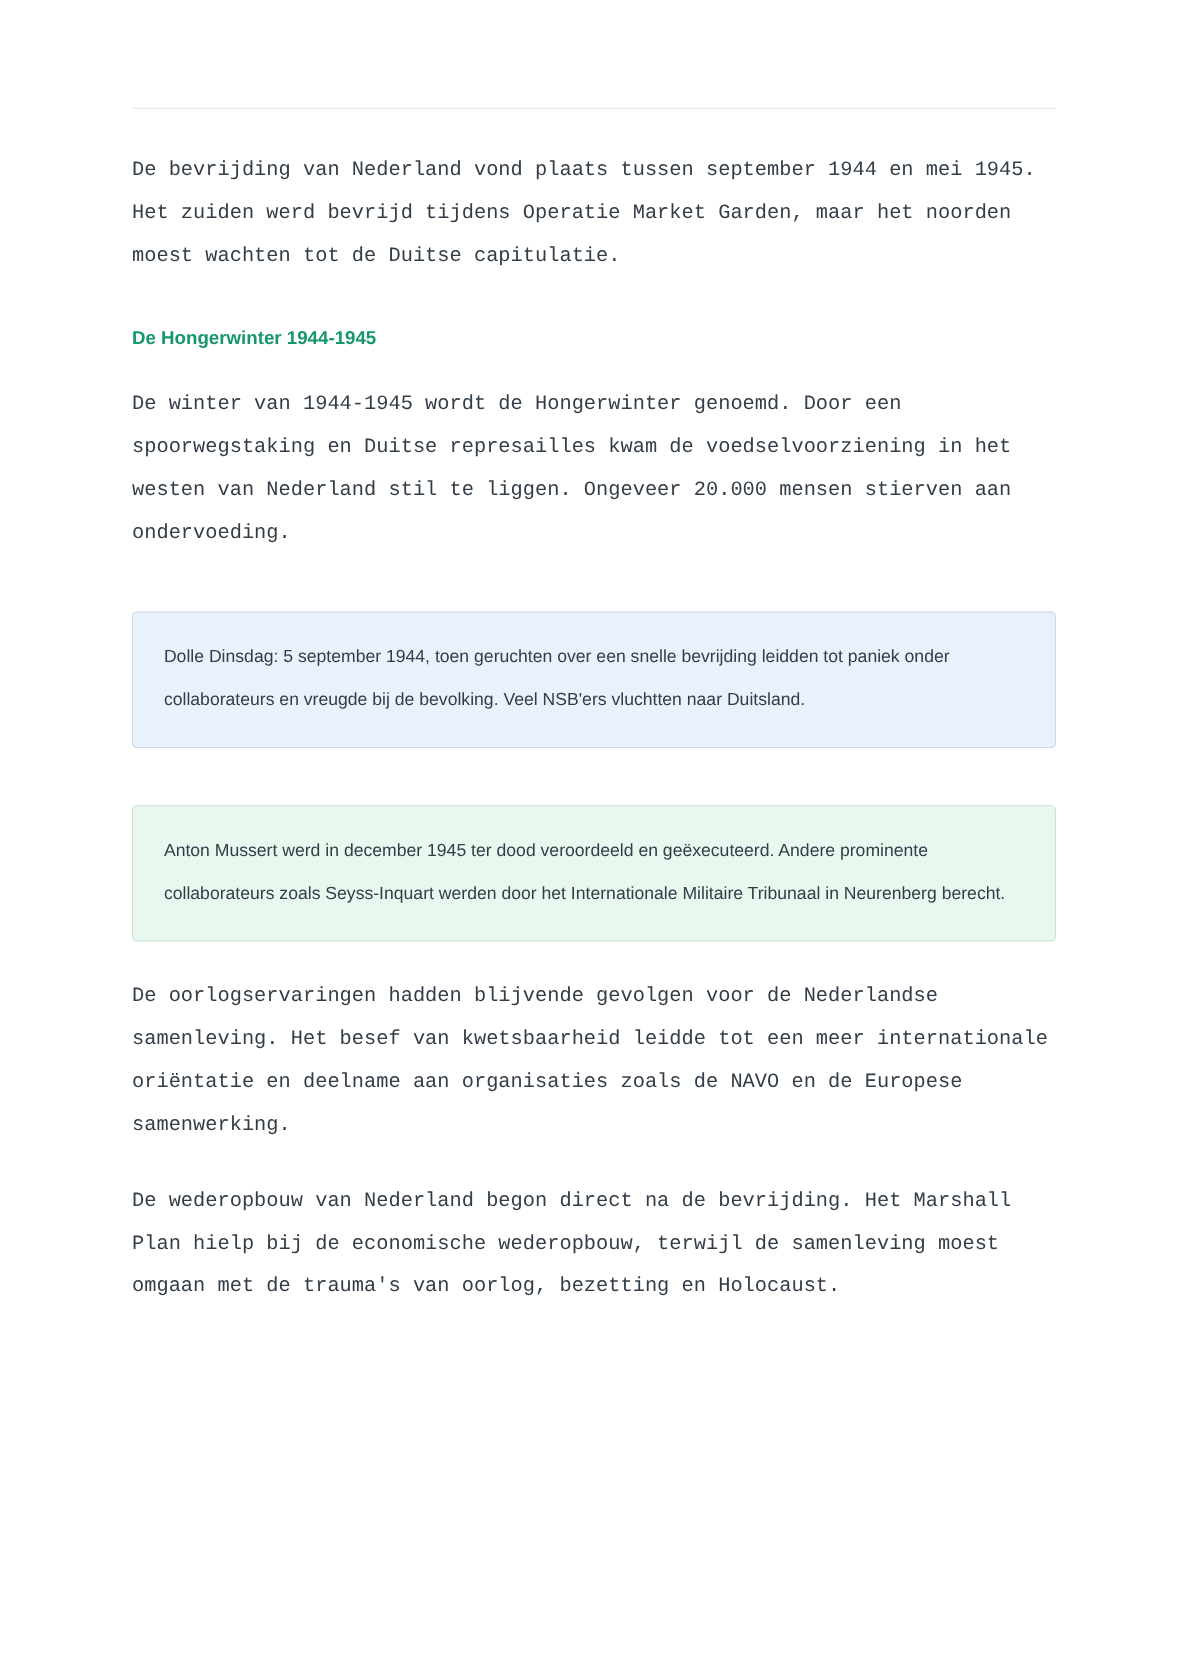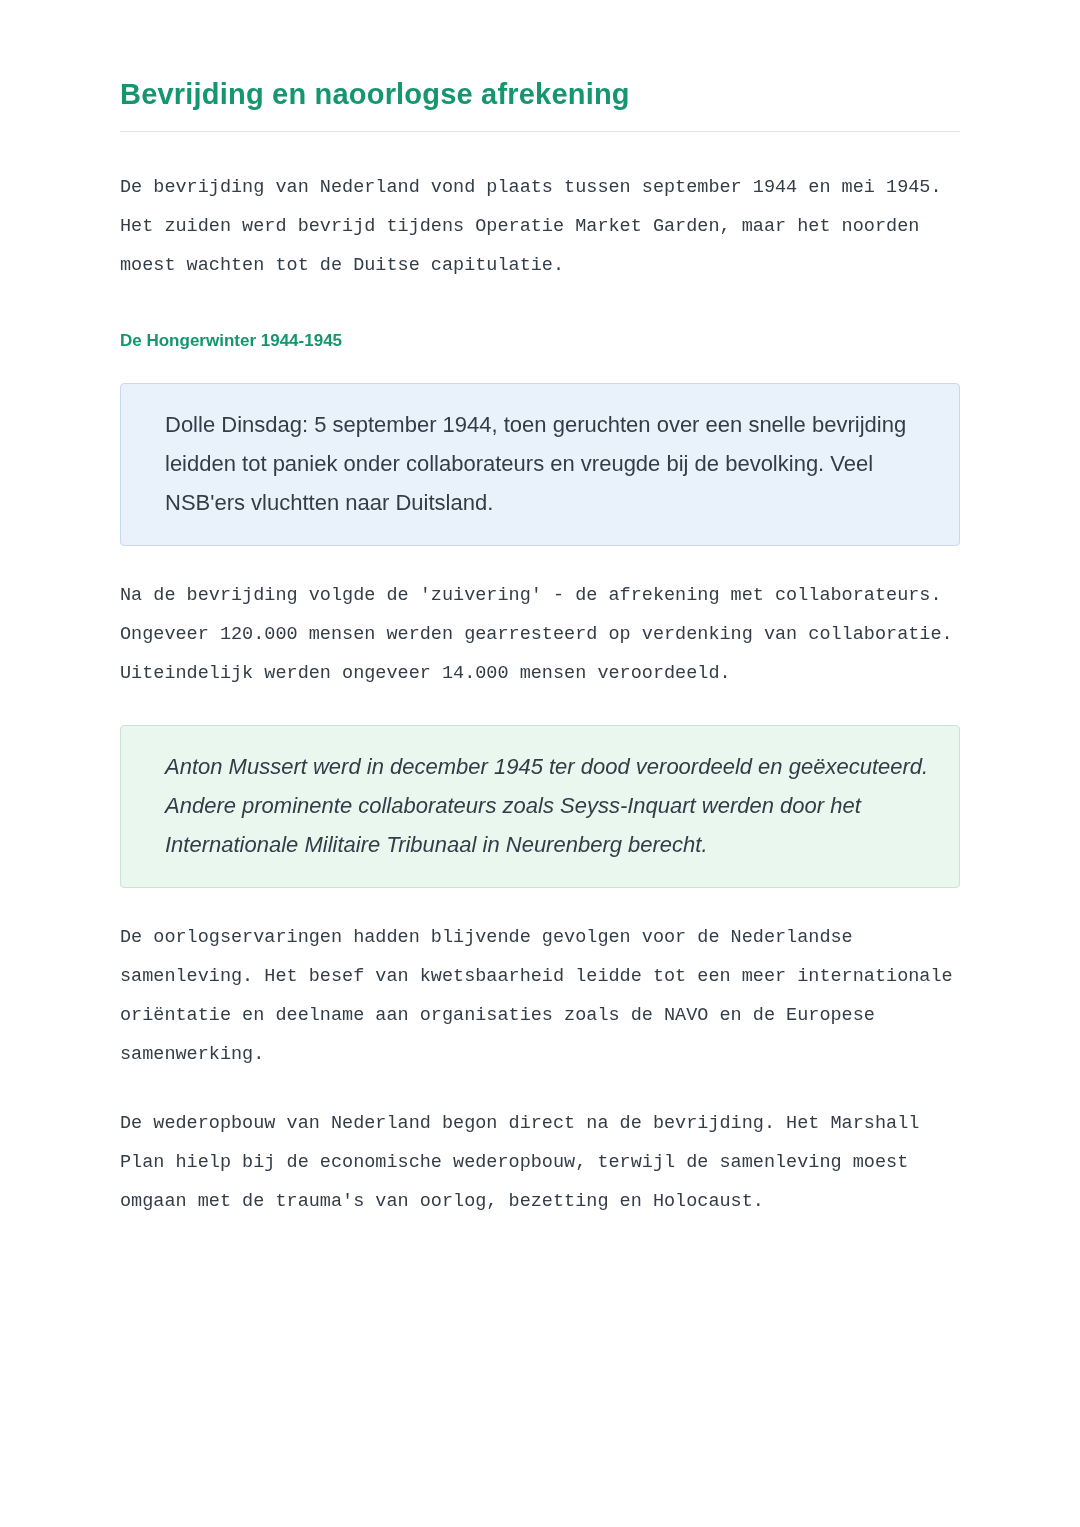--- a/index.html
+++ b/index.html
@@ -42,55 +42,53 @@
     font-family:Liberation Mono, monospace;
   }
   p.body-par.first{ margin-top:36px; }
   h2.sub-heading{
     color:var(--accent-green);
     font-size:17px;
     font-weight:700;
     margin-top:46px;
   }
   .callout{
-    margin-top:32px;
+    margin-top:52px;
     border-radius:4px;
-    padding:21px 30px 23px 44px;
-    font-size:22px;
+    padding:21px 30px 23px 28px;
+    font-size:16px;
     line-height:39px;
   }
   .callout.blue{
     background:var(--callout-blue-bg);
     border:1px solid var(--callout-blue-border);
   }
   .callout.green{
     background:var(--callout-green-bg);
     border:1px solid var(--callout-green-border);
-    font-style:italic;
   }
 </style>
 </head>
 <body>
 
 <div class="page">
 
-  <h1 class="doc-title">Bevrijding en naoorlogse afrekening</h1>
 
   <hr class="title-rule">
 
   <p class="body-par first">De bevrijding van Nederland vond plaats tussen september 1944 en mei 1945. Het zuiden werd bevrijd tijdens Operatie Market Garden, maar het noorden moest wachten tot de Duitse capitulatie.</p>
 
   <h2 class="sub-heading">De Hongerwinter 1944-1945</h2>
 
+  <p class="body-par">De winter van 1944-1945 wordt de Hongerwinter genoemd. Door een spoorwegstaking en Duitse represailles kwam de voedselvoorziening in het westen van Nederland stil te liggen. Ongeveer 20.000 mensen stierven aan ondervoeding.</p>
 
   <div class="callout blue">
     <span>Dolle Dinsdag: 5 september 1944, toen geruchten over een snelle bevrijding leidden tot paniek onder collaborateurs en vreugde bij de bevolking. Veel NSB'ers vluchtten naar Duitsland.</span>
   </div>
 
-  <p class="body-par">Na de bevrijding volgde de 'zuivering' - de afrekening met collaborateurs. Ongeveer 120.000 mensen werden gearresteerd op verdenking van collaboratie. Uiteindelijk werden ongeveer 14.000 mensen veroordeeld.</p>
 
   <div class="callout green">
     <span>Anton Mussert werd in december 1945 ter dood veroordeeld en geëxecuteerd. Andere prominente collaborateurs zoals Seyss-Inquart werden door het Internationale Militaire Tribunaal in Neurenberg berecht.</span>
   </div>
 
   <p class="body-par">De oorlogservaringen hadden blijvende gevolgen voor de Nederlandse samenleving. Het besef van kwetsbaarheid leidde tot een meer internationale oriëntatie en deelname aan organisaties zoals de NAVO en de Europese samenwerking.</p>
 
   <p class="body-par">De wederopbouw van Nederland begon direct na de bevrijding. Het Marshall Plan hielp bij de economische wederopbouw, terwijl de samenleving moest omgaan met de trauma's van oorlog, bezetting en Holocaust.</p>
 
 </div>

